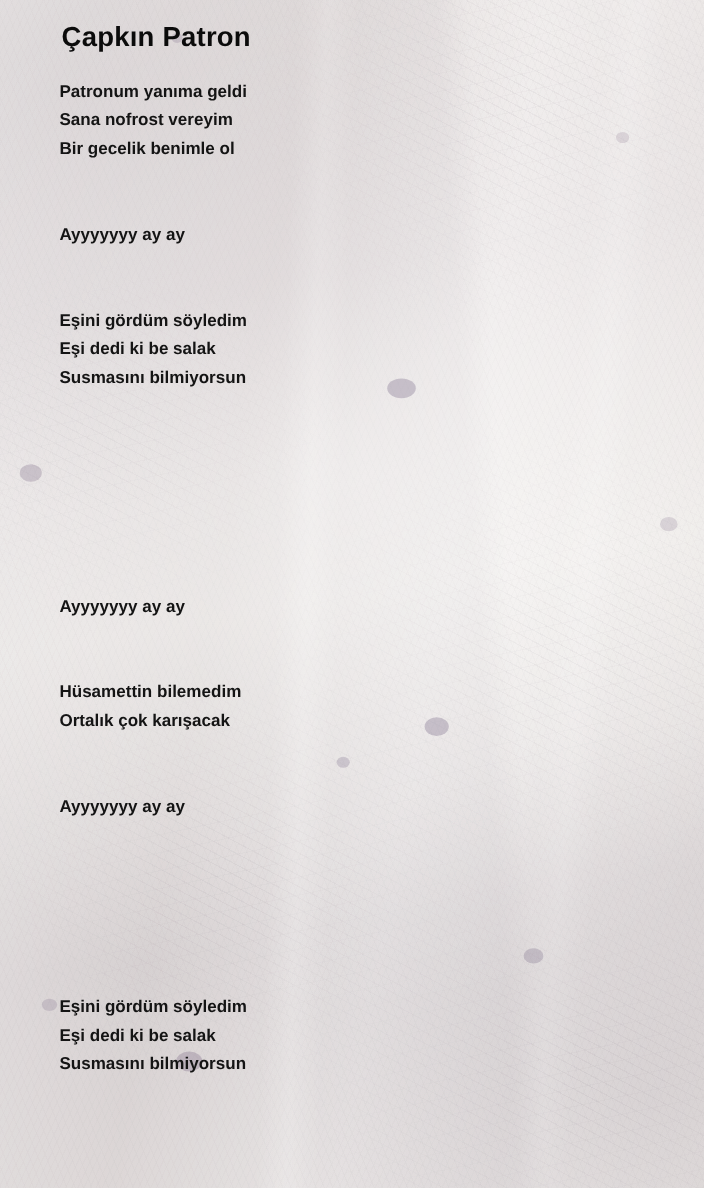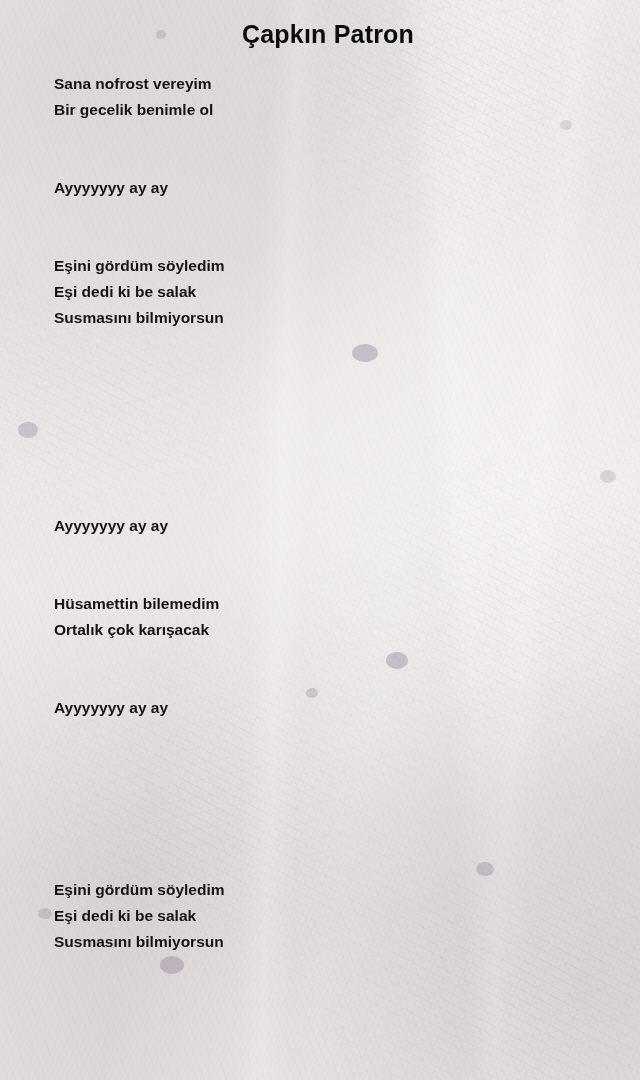--- a/index.html
+++ b/index.html
@@ -94,21 +94,20 @@
     inset: 0;
     padding: 16px 40px 0 54px;
     box-sizing: border-box;
   }
   .poem-title {
     font-size: 25px;
     font-weight: bold;
     color: #0b0b0b;
     letter-spacing: 0.2px;
     margin: 4px 0 22px 2px;
-    text-align: center;
   }
   .stanza {
     margin: 0 0 0 0;
   }
   .line {
     font-size: 15.5px;
     font-weight: bold;
     color: #141414;
     line-height: 26px;
     white-space: pre;
@@ -148,20 +147,21 @@
     <div class="blot" style="left:38px;  top:908px;  width:14px; height:11px; background:rgba(120,100,130,0.22);"></div>
     <div class="blot" style="left:600px; top:470px;  width:16px; height:13px; background:rgba(120,100,130,0.20);"></div>
     <div class="blot" style="left:560px; top:120px;  width:12px; height:10px; background:rgba(120,100,130,0.18);"></div>
   </div>
 
   <div class="content">
 
     <h1 class="poem-title">Çapkın Patron</h1>
 
     <div class="stanza">
+      <div class="line">Patronum yanıma geldi</div>
       <div class="line">Sana nofrost vereyim</div>
       <div class="line">Bir gecelik benimle ol</div>
     </div>
 
     <div class="gap-md"></div>
 
     <div class="stanza">
       <div class="line">Ayyyyyyy ay ay</div>
     </div>
 

